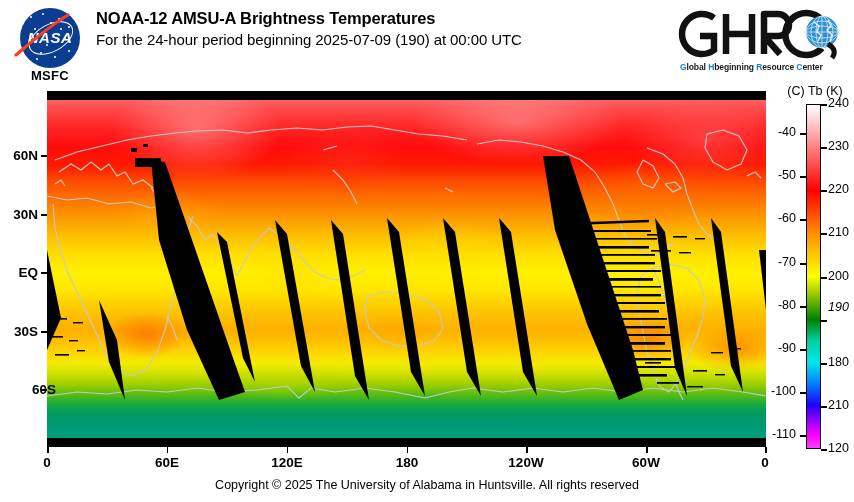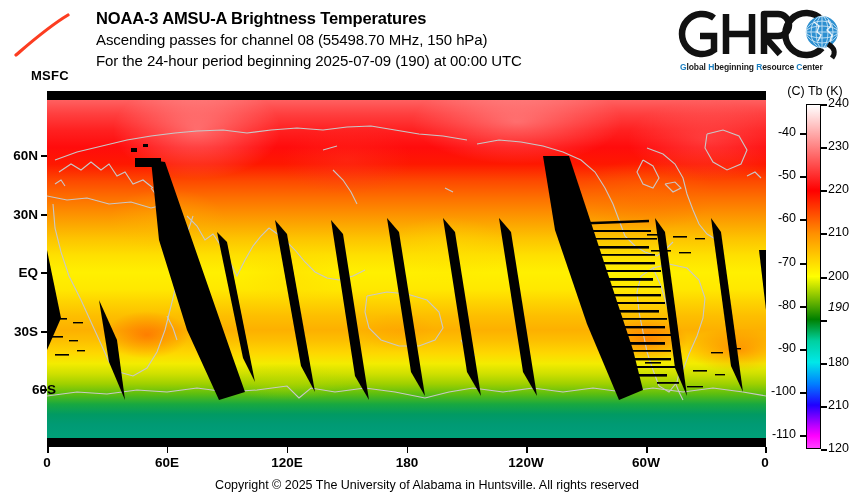--- a/index.html
+++ b/index.html
@@ -83,29 +83,48 @@
   .cb-lab-r{position:absolute;left:828px;font-size:12.5px;white-space:nowrap;}
   .cb-lab-l{position:absolute;right:58px;font-size:12.5px;white-space:nowrap;text-align:right;}
 
   
   #copyright{left:0;top:478px;width:854px;text-align:center;font-size:12.5px;}
 </style>
 </head>
 <body>
 
 <div class="abs" id="nasa-logo">
+  <div id="nasa-ball">
+    <div class="stars">
+      <i style="left:10px;top:8px"></i>
+        <i style="left:22px;top:5px"></i>
+      <i style="left:38px;top:10px"></i>
+        <i style="left:48px;top:18px"></i>
+      <i style="left:14px;top:20px"></i>
+        <i style="left:30px;top:14px"></i>
+      <i style="left:44px;top:30px"></i>
+        <i style="left:9px;top:34px"></i>
+      <i style="left:20px;top:44px"></i>
+        <i style="left:34px;top:48px"></i>
+      <i style="left:48px;top:42px"></i>
+        <i style="left:26px;top:36px"></i>
+      <i style="left:16px;top:50px"></i>
+        <i style="left:40px;top:20px"></i>
+    </div>
+    <div id="nasa-orbit"></div>
+    <div id="nasa-word">NASA</div>
+  </div>
   <svg id="nasa-swoosh" viewBox="0 0 56 46">
     <path d="M2 42 C16 30 34 14 54 2" stroke="#fc3d21" stroke-width="3.2" fill="none" stroke-linecap="round"></path>
   </svg>
   <div id="nasa-msfc">MSFC</div>
 </div>
 
 <div class="abs" id="title-block">
-  <div id="title-main">NOAA-3 AMSU-A Brightness Temperatures</div>
-  <div id="title-sub1">Ascending passes for channel 08 (55498.70 MHz, 150 hPa)</div>
+  <div id="title-main">NOAA-12 AMSU-A Brightness Temperatures</div>
   <div id="title-sub2">For the 24-hour period beginning 2025-07-09 (190) at 00:00 UTC</div>
 </div>
 
 <div class="abs" id="ghrc-logo">
   <svg id="ghrc-word" viewBox="0 0 172 56">
 
     <path d="M38 12 A20 20 0 1 0 38 44 L38 30 L24 30" fill="none" stroke="#111" stroke-width="6.5" stroke-linecap="butt"></path>
 
     <path d="M50 8 L50 48 M50 28 L76 28 M76 8 L76 48" fill="none" stroke="#111" stroke-width="6.5"></path>
 

